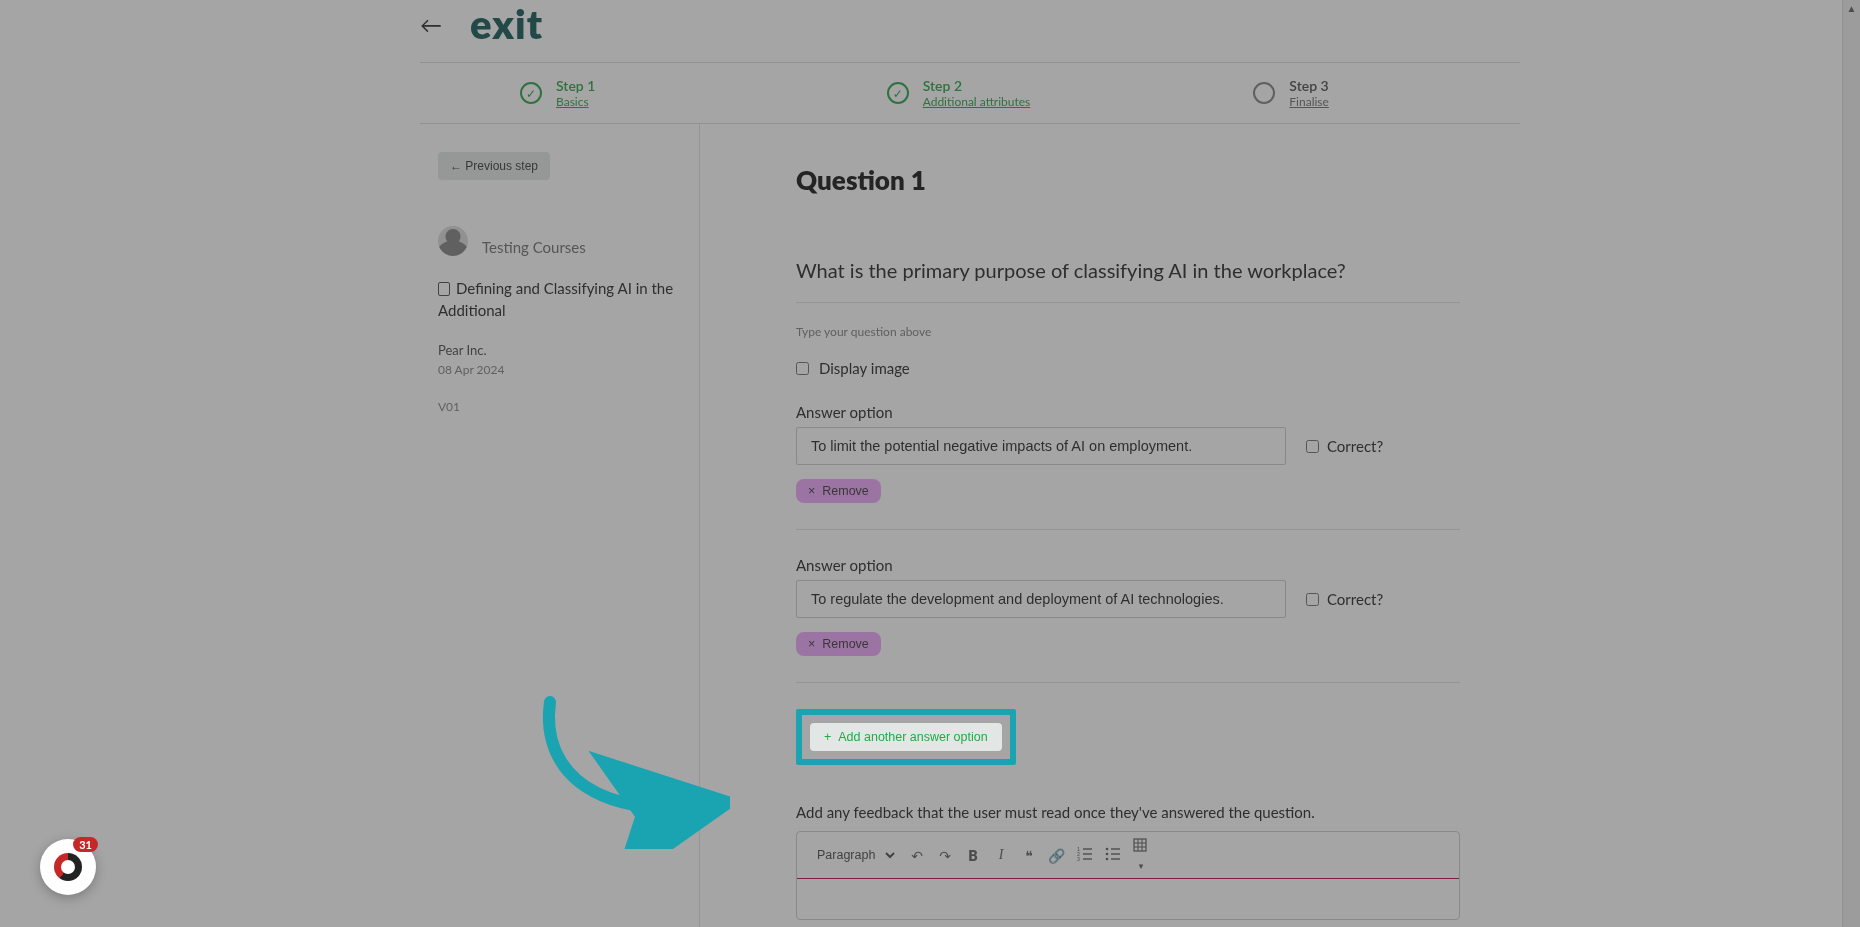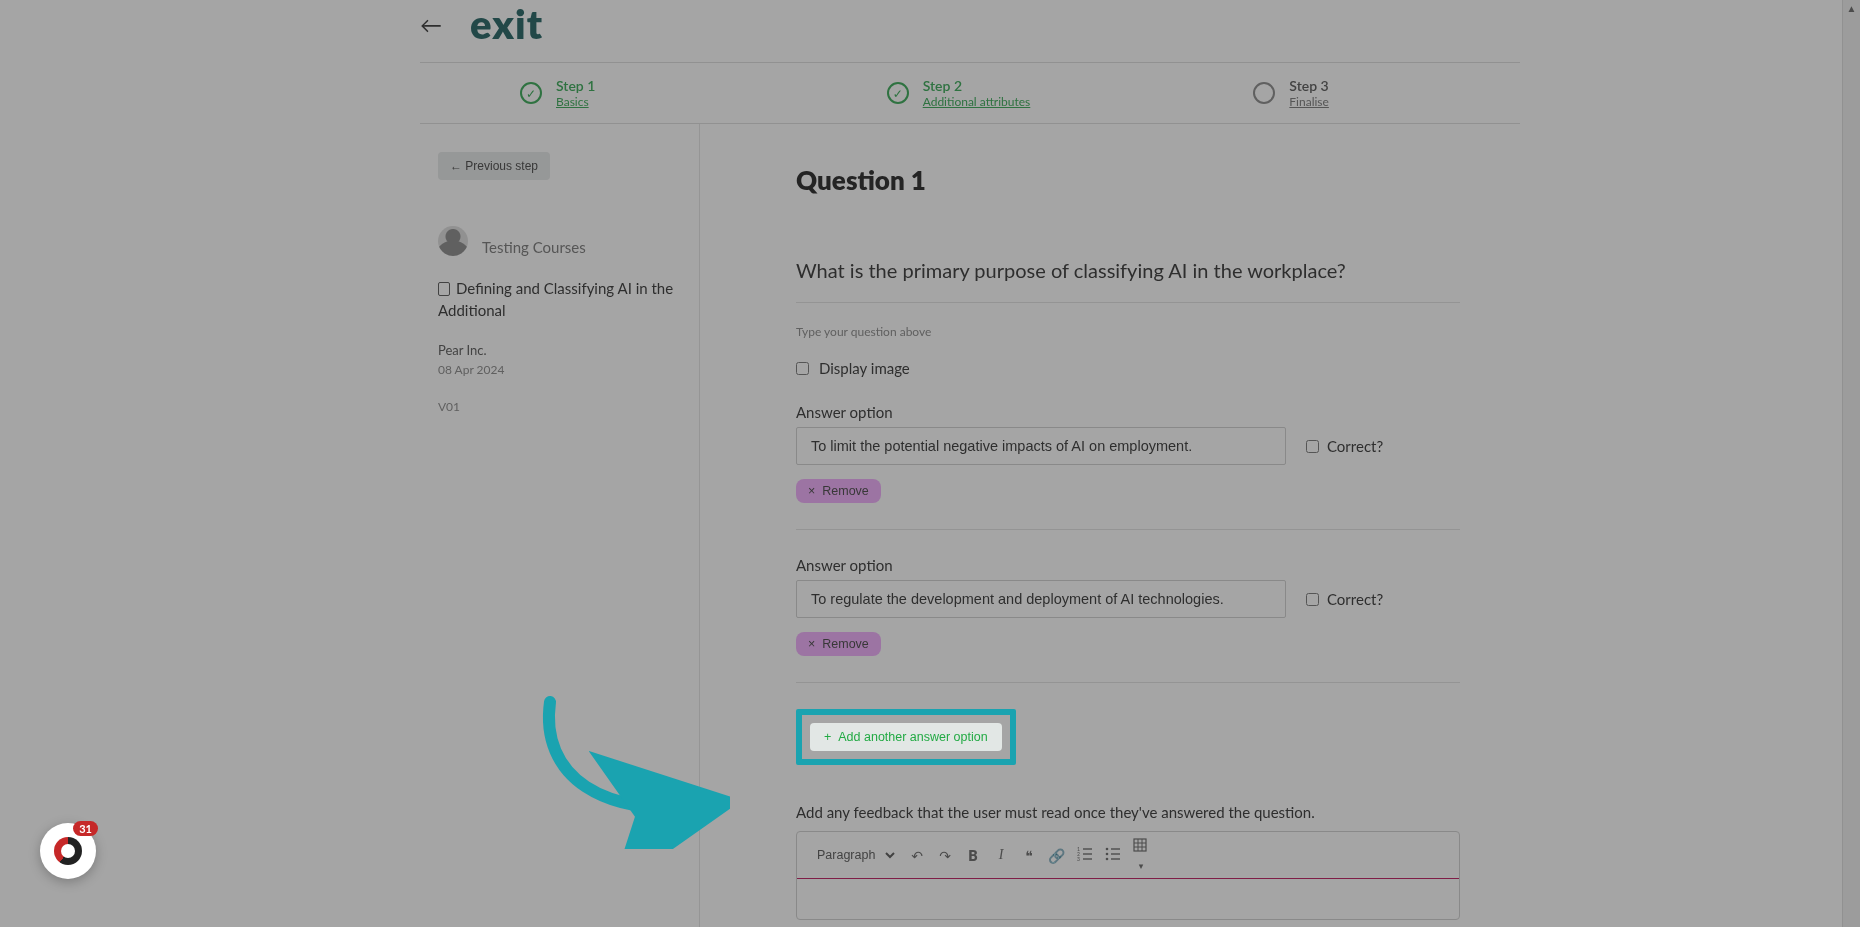--- a/index.html
+++ b/index.html
@@ -106,21 +106,21 @@
   .tool-ic.italic { font-style:italic; font-family: Georgia, serif; }
   .editor .body { min-height:40px; }
 
   
   .arrow-annot {
     position:absolute; left:530px; top:694px; width:200px; height:155px; z-index:210; pointer-events:none;
   }
 
   
   .help-bubble {
-    position: fixed; left:40px; bottom:48px; width:56px; height:56px; border-radius:50%; background:#fff;
+    position: fixed; left:40px; bottom:32px; width:56px; height:56px; border-radius:50%; background:#fff;
     box-shadow: 0 3px 12px rgba(0,0,0,.25); display:flex; align-items:center; justify-content:center; z-index:300;
   }
   .help-bubble .inner { width:28px; height:28px; background:conic-gradient(#222 0 60%, #c62828 60% 100%); border-radius:50%; position:relative; }
   .help-bubble .inner::after { content:""; position:absolute; inset:7px; background:#fff; border-radius:50%; }
   .help-bubble .badge {
     position:absolute; top:-2px; right:-2px; background:#c62828; color:#fff; font-size:11px; font-weight:700;
     border-radius:10px; padding:1px 6px;
   }
 </style>
 </head>

